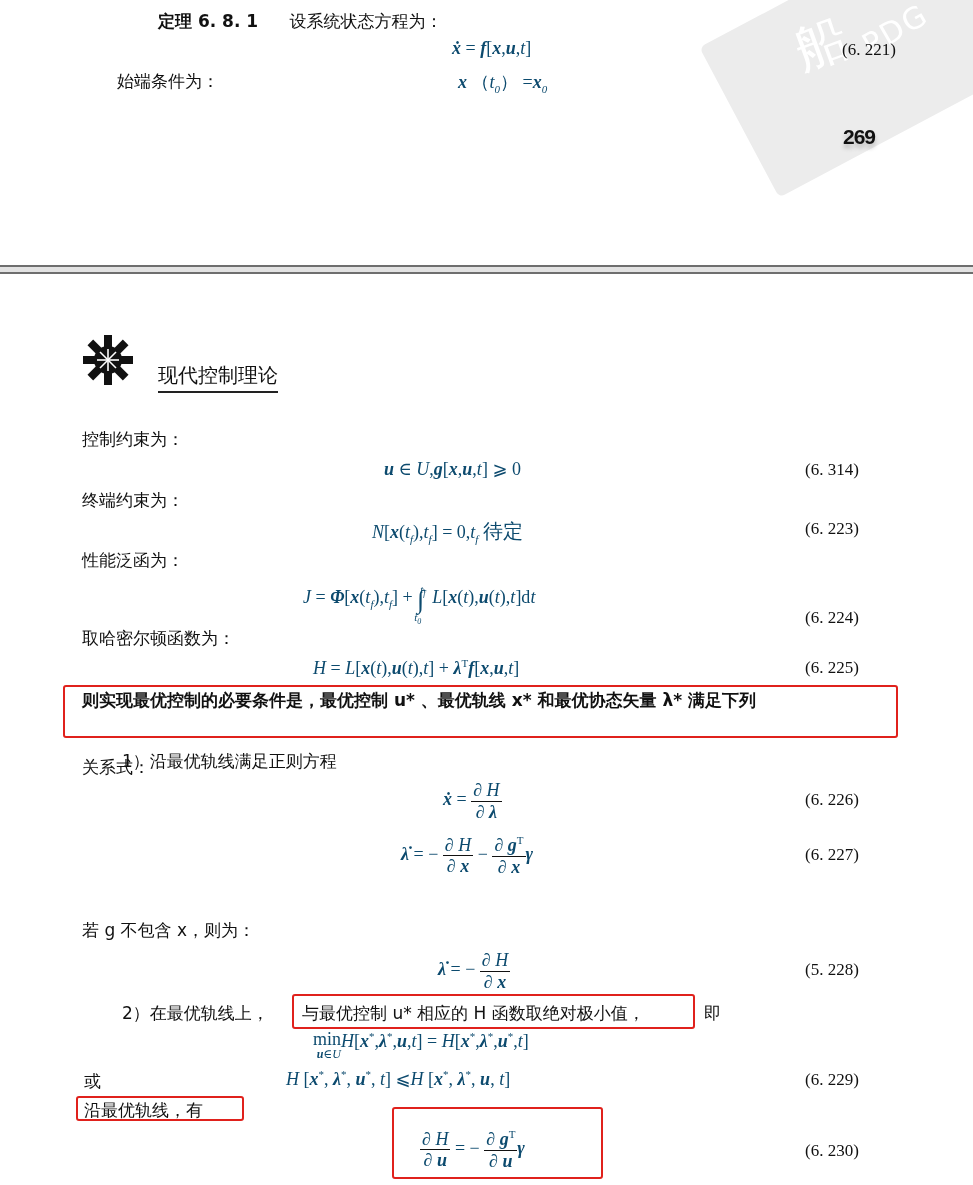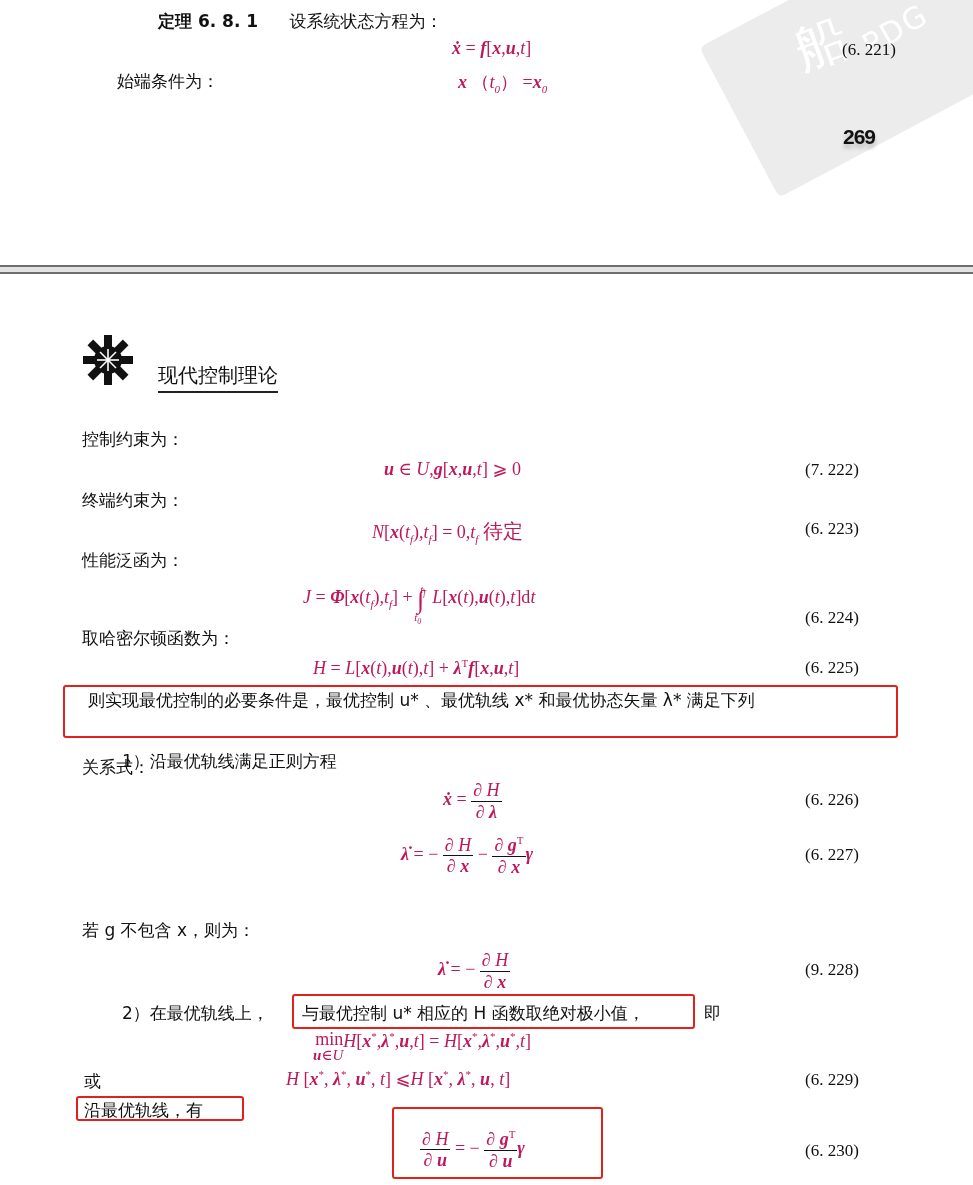--- a/index.html
+++ b/index.html
@@ -1,20 +1,20 @@
 <!DOCTYPE html>
 <html><head>
 <meta charset="utf-8">
 <style>
   * { margin: 0; padding: 0; box-sizing: border-box; }
   html, body { width: 973px; height: 1185px; overflow: hidden; background: #ffffff; }
   body { position: relative; font-family: "DejaVu Serif", "Liberation Serif", serif; color: #111; }
   .abs { position: absolute; white-space: nowrap; }
   .cn { font-family: "DejaVu Sans", "Liberation Sans", sans-serif; font-size: 17px; color: #111; }
-  .math { font-family: "Liberation Serif", "DejaVu Serif", serif; font-size: 18px; font-style: italic; color: #be185d; }
+  .math { font-family: "Liberation Serif", "DejaVu Serif", serif; font-size: 18px; font-style: italic; color: #0c4a6e; }
   .math b { font-weight: bold; }
   .math .up { font-style: normal; }
   .eqno { font-family: "Liberation Serif", "DejaVu Serif", serif; font-size: 17px; color: #111; }
   .watermark {
     position: absolute; left: 720px; top: -40px; width: 330px; height: 170px;
     background: #ececec; transform: rotate(-28deg); border-radius: 6px;
   }
   .wm-text { position: absolute; left: 860px; top: 12px; font-family: "DejaVu Sans", sans-serif;
     font-size: 30px; color: #ffffff; transform: rotate(-30deg); letter-spacing: 2px; }
   .wm-glyph { position: absolute; left: 795px; top: 10px; font-family: "DejaVu Sans", sans-serif;
@@ -82,21 +82,21 @@
       <line x1="0" y1="0" x2="-8" y2="-8"></line>
     </g>
   </g>
 </svg>
 <div class="abs chapter-title" style="left:158px; top:362px;">现代控制理论</div>
 
 <div class="abs cn" style="left:82px; top:428px;">控制约束为：</div>
 <div class="abs math" style="left:384px; top:458px;">
   <b>u</b> <span class="up">∈</span> U<span class="up">,</span><b>g</b><span class="up">[</span><b>x</b><span class="up">,</span><b>u</b><span class="up">,</span>t<span class="up">]</span> <span class="up">⩾ 0</span>
 </div>
-<div class="abs eqno" style="left:805px; top:460px;">(7. 222)</div>
+<div class="abs eqno" style="left:805px; top:460px;">(6. 314)</div>
 
 <div class="abs cn" style="left:82px; top:489px;">终端约束为：</div>
 <div class="abs math" style="left:372px; top:518px;">
   N<span class="up">[</span><b>x</b><span class="up">(</span>t<sub>f</sub><span class="up">),</span>t<sub>f</sub><span class="up">] = 0,</span>t<sub>f</sub> <span class="up" style="font-family:'DejaVu Sans',sans-serif;font-size:20px;">待定</span>
 </div>
 <div class="abs eqno" style="left:805px; top:519px;">(6. 223)</div>
 
 <div class="abs cn" style="left:82px; top:549px;">性能泛函为：</div>
 <div class="abs math" style="left:303px; top:585px;">
   J <span class="up">=</span> <b>Φ</b><span class="up">[</span><b>x</b><span class="up">(</span>t<sub>f</sub><span class="up">),</span>t<sub>f</sub><span class="up">] +</span>
@@ -104,21 +104,21 @@
 </div>
 <div class="abs eqno" style="left:805px; top:608px;">(6. 224)</div>
 
 <div class="abs cn" style="left:82px; top:627px;">取哈密尔顿函数为：</div>
 <div class="abs math" style="left:313px; top:657px;">
   H <span class="up">=</span> L<span class="up">[</span><b>x</b><span class="up">(</span>t<span class="up">),</span><b>u</b><span class="up">(</span>t<span class="up">),</span>t<span class="up">] +</span> <b>λ</b><sup class="up">T</sup><b>f</b><span class="up">[</span><b>x</b><span class="up">,</span><b>u</b><span class="up">,</span>t<span class="up">]</span>
 </div>
 <div class="abs eqno" style="left:805px; top:658px;">(6. 225)</div>
 
 <div class="hl" style="left:63px; top:685px; width:835px; height:53px;"></div>
-<div class="abs cn" style="left:88px; top:689px;">则实现最优控制的必要条件是，最优控制 u* 、最优轨线 x* 和最优协态矢量 λ* 满足下列</div>
+<div class="abs cn" style="left:82px; top:689px;font-weight:bold;">则实现最优控制的必要条件是，最优控制 u* 、最优轨线 x* 和最优协态矢量 λ* 满足下列</div>
 <div class="abs cn" style="left:82px; top:716px;margin-top:40px;">关系式：</div>
 
 <div class="abs cn" style="left:122px; top:750px;">1）沿最优轨线满足正则方程</div>
 
 <div class="abs math" style="left:443px; top:780px;">
   <b>ẋ</b> <span class="up">=</span>
   <span class="frac">
       <span class="num"><span class="up">∂</span> H</span>
       <span class="den"><span class="up">∂</span> <b>λ</b></span>
     </span>
@@ -141,31 +141,31 @@
 
 <div class="abs cn" style="left:82px; top:919px;">若 g 不包含 x，则为：</div>
 
 <div class="abs math" style="left:438px; top:950px;">
   <b>λ̇</b> <span class="up">= −</span>
   <span class="frac">
       <span class="num"><span class="up">∂</span> H</span>
       <span class="den"><span class="up">∂</span> <b>x</b></span>
     </span>
 </div>
-<div class="abs eqno" style="left:805px; top:960px;">(9. 228)</div>
+<div class="abs eqno" style="left:805px; top:960px;">(5. 228)</div>
 
 <div class="hl" style="left:292px; top:994px; width:403px; height:35px;"></div>
 <div class="abs cn" style="left:122px; top:1002px;">2）在最优轨线上，</div>
 <div class="abs cn" style="left:302px; top:1002px;">与最优控制 u* 相应的 H 函数取绝对极小值，</div>
 <div class="abs cn" style="left:704px; top:1002px;">即</div>
 
 <div class="abs math" style="left:313px; top:1030px;">
   <span style="display:inline-flex; flex-direction:column; align-items:flex-end; vertical-align:top; line-height:1;">
       <span class="up">min</span>
-      <span style="font-size:15px;"><b>u</b><span class="up">∈</span>U</span>
+      <span style="font-size:12px;"><b>u</b><span class="up">∈</span>U</span>
     </span>H<span class="up">[</span><b>x</b><sup class="up">*</sup><span class="up">,</span><b>λ</b><sup class="up">*</sup><span class="up">,</span><b>u</b><span class="up">,</span>t<span class="up">] =</span> H<span class="up">[</span><b>x</b><sup class="up">*</sup><span class="up">,</span><b>λ</b><sup class="up">*</sup><span class="up">,</span><b>u</b><sup class="up">*</sup><span class="up">,</span>t<span class="up">]</span>
 </div>
 
 <div class="abs cn" style="left:84px; top:1070px;">或</div>
 <div class="abs math" style="left:286px; top:1068px;">
   H <span class="up">[</span><b>x</b><sup class="up">*</sup><span class="up">, </span><b>λ</b><sup class="up">*</sup><span class="up">, </span><b>u</b><sup class="up">*</sup><span class="up">, </span>t<span class="up">] ⩽</span>H <span class="up">[</span><b>x</b><sup class="up">*</sup><span class="up">, </span><b>λ</b><sup class="up">*</sup><span class="up">, </span><b>u</b><span class="up">, </span>t<span class="up">]</span>
 </div>
 <div class="abs eqno" style="left:805px; top:1070px;">(6. 229)</div>
 
 <div class="hl" style="left:76px; top:1096px; width:168px; height:25px;"></div>

